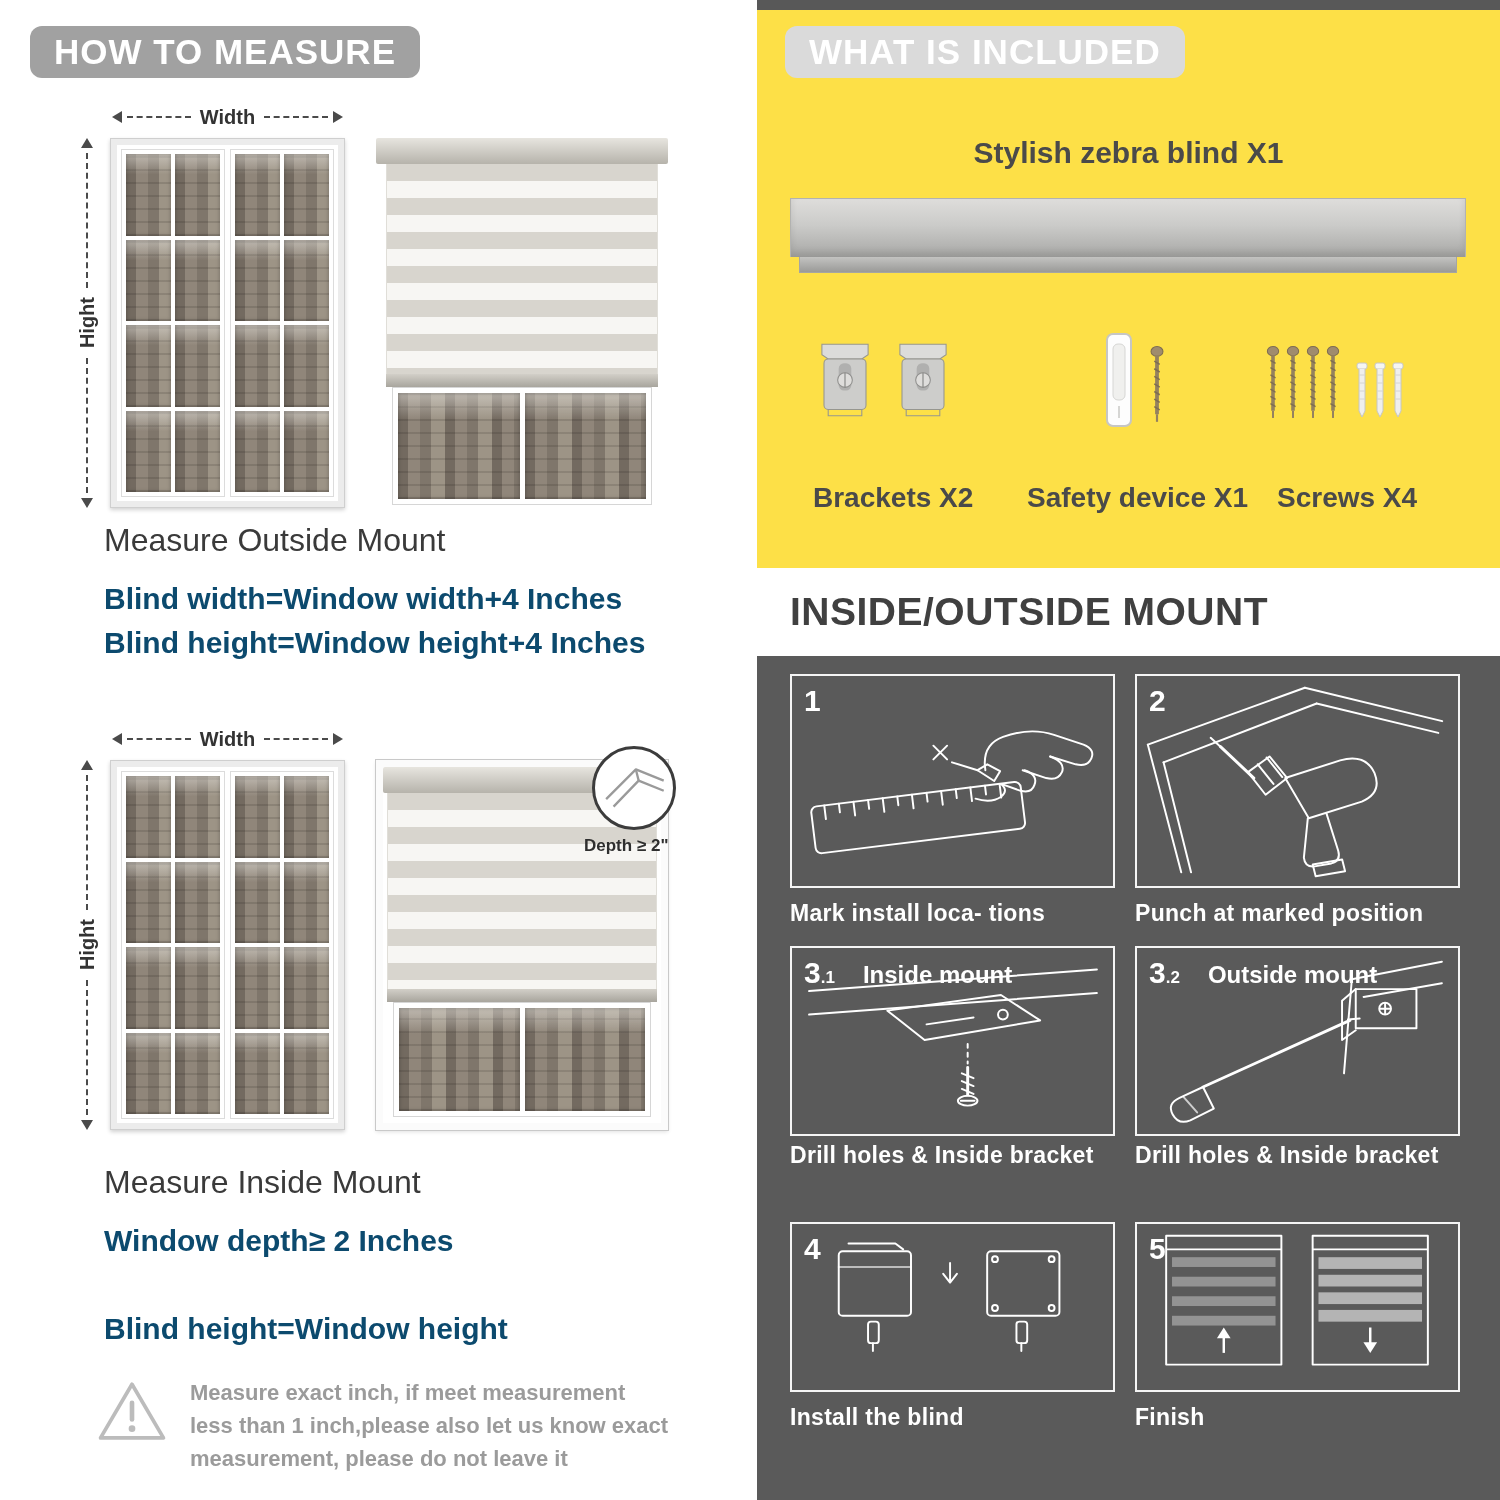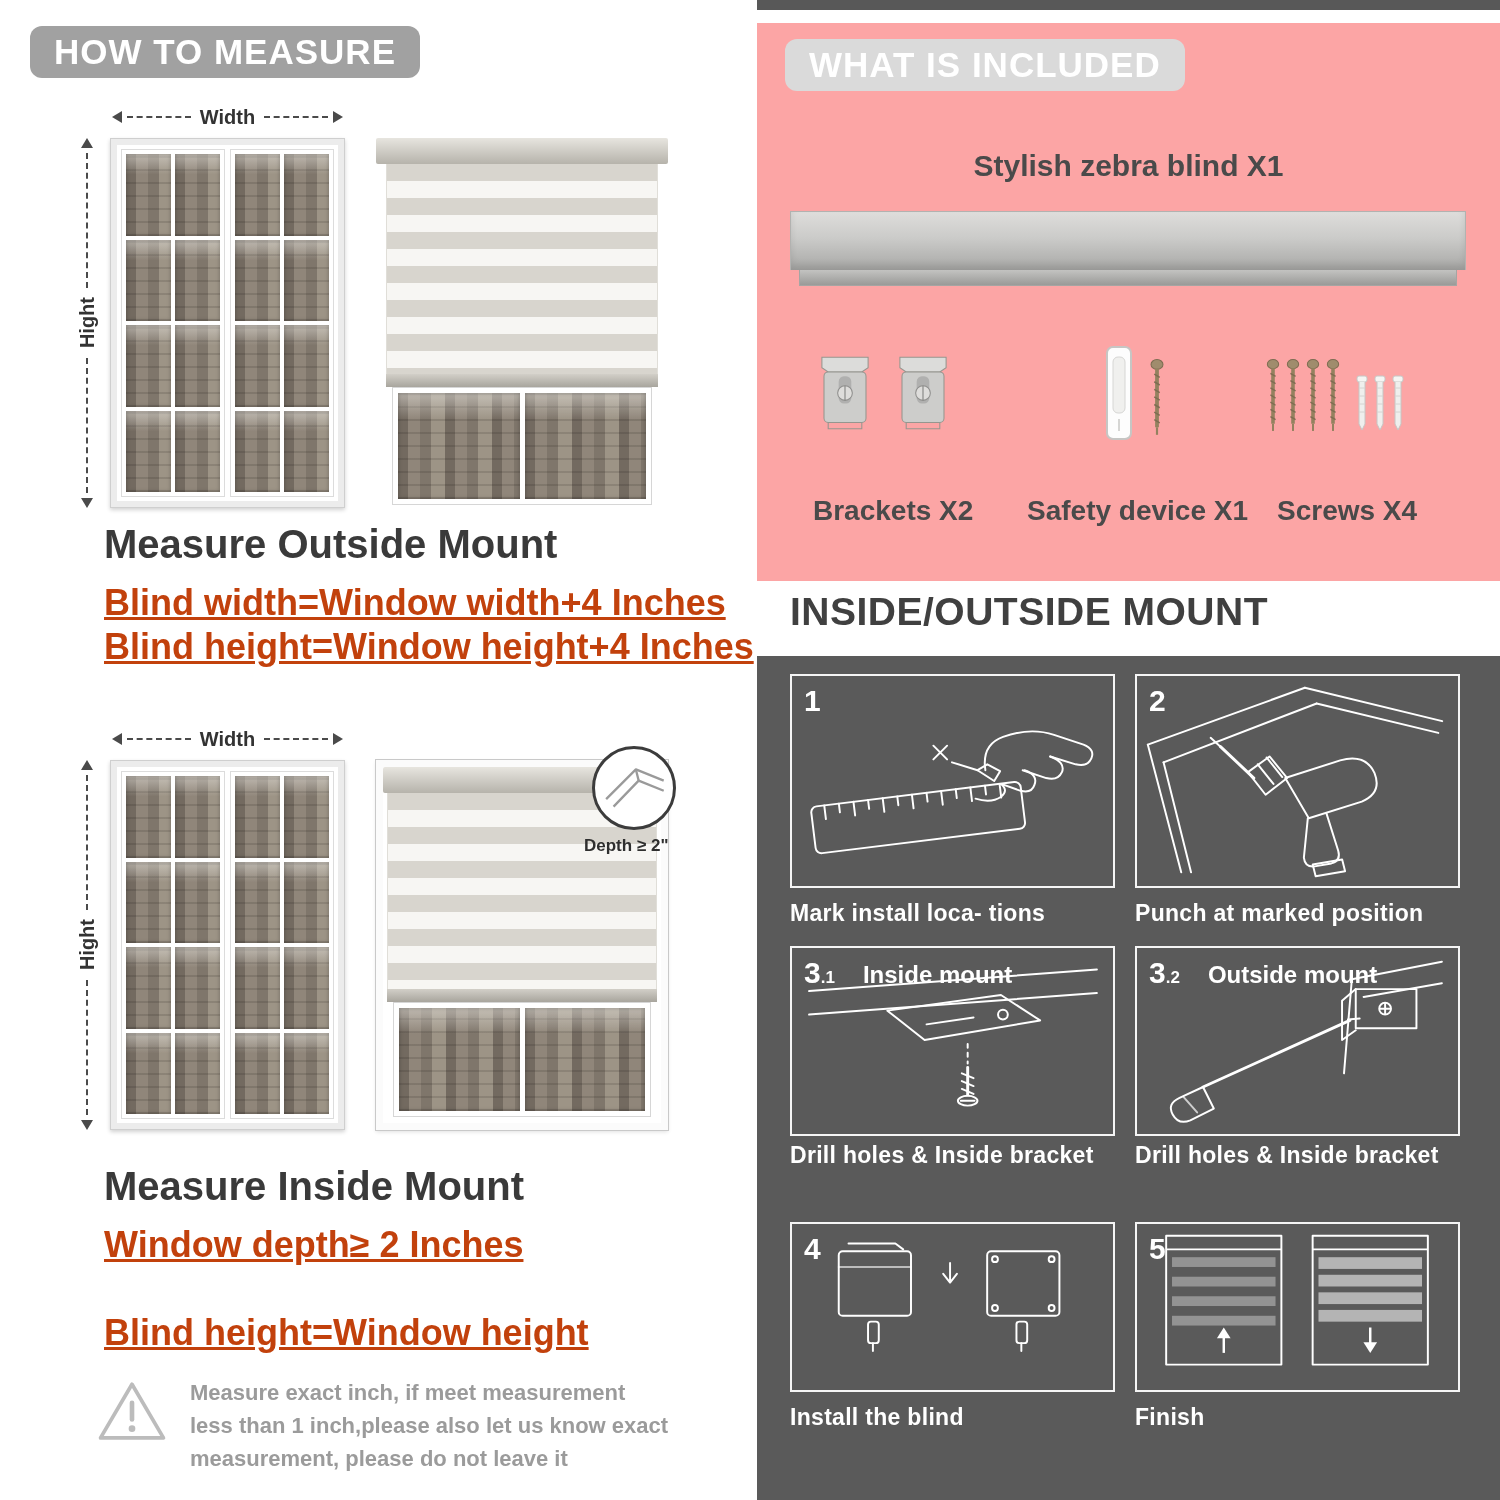--- a/index.html
+++ b/index.html
@@ -54,29 +54,29 @@
   .under-pane{flex:1;}
   .blind-illus.inside{border:7px solid #fbfbfb;outline:1px solid #c9c9c9;box-shadow:0 2px 4px rgba(0,0,0,.12);}
   .blind-illus.inside .blind-body{height:196px;margin:0 4px;}
   .blind-illus.inside .bottomrail{margin:0 4px;}
   .blind-illus.inside .under-window{height:115px;margin:0 10px;}
 
   .depth-circle{position:absolute;width:84px;height:84px;border-radius:50%;border:3px solid #3c3c3c;
       background:#fff;box-sizing:border-box;overflow:hidden;}
   .depth-label{position:absolute;font-size:17px;font-weight:700;color:#2f2f2f;white-space:nowrap;}
 
-  .sec-title{position:absolute;font-size:40px;font-weight:700;color:#3a3a3a;white-space:nowrap;}
-  .sec-line{position:absolute;font-size:36px;font-weight:700;color:#c2410c;white-space:nowrap;text-decoration:underline;}
+  .sec-title{position:absolute;font-size:32px;font-weight:400;color:#3a3a3a;white-space:nowrap;}
+  .sec-line{position:absolute;font-size:30px;font-weight:700;color:#0c4a6e;white-space:nowrap;}
 
   .note-text{position:absolute;width:480px;font-size:22px;font-weight:600;color:#9b9b9b;line-height:1.5;}
 
   
   .right-panel{position:absolute;left:757px;top:0;width:743px;height:1500px;background:#fff;}
   .top-strip{left:0;top:0;width:743px;height:10px;background:#585858;}
-  .included-section{left:0;top:23px;width:743px;height:558px;background:#fca5a5;}
+  .included-section{left:0;top:10px;width:743px;height:558px;background:#fde047;}
   .pill-included{position:absolute;left:28px;top:16px;background:#dadada;}
   .blind-label{position:absolute;left:0;top:126px;width:100%;text-align:center;
       font-size:30px;font-weight:700;color:#4a4a4a;}
   .rail-illus{position:absolute;left:33px;top:188px;width:676px;}
   .rail-main{height:58px;background:linear-gradient(180deg,#dedddb 0,#cbcbc9 45%,#a8a8a6 100%);
       border:1px solid #b2b2b0;border-bottom:none;box-shadow:inset 0 -5px 7px rgba(0,0,0,.10);}
   .rail-lip{height:15px;margin:0 9px;background:linear-gradient(180deg,#c3c3c1,#9a9a98);
       border:1px solid #a5a5a3;border-top:none;}
   .included-item-label{position:absolute;top:472px;font-size:28px;font-weight:700;color:#4a4a4a;white-space:nowrap;}
 

